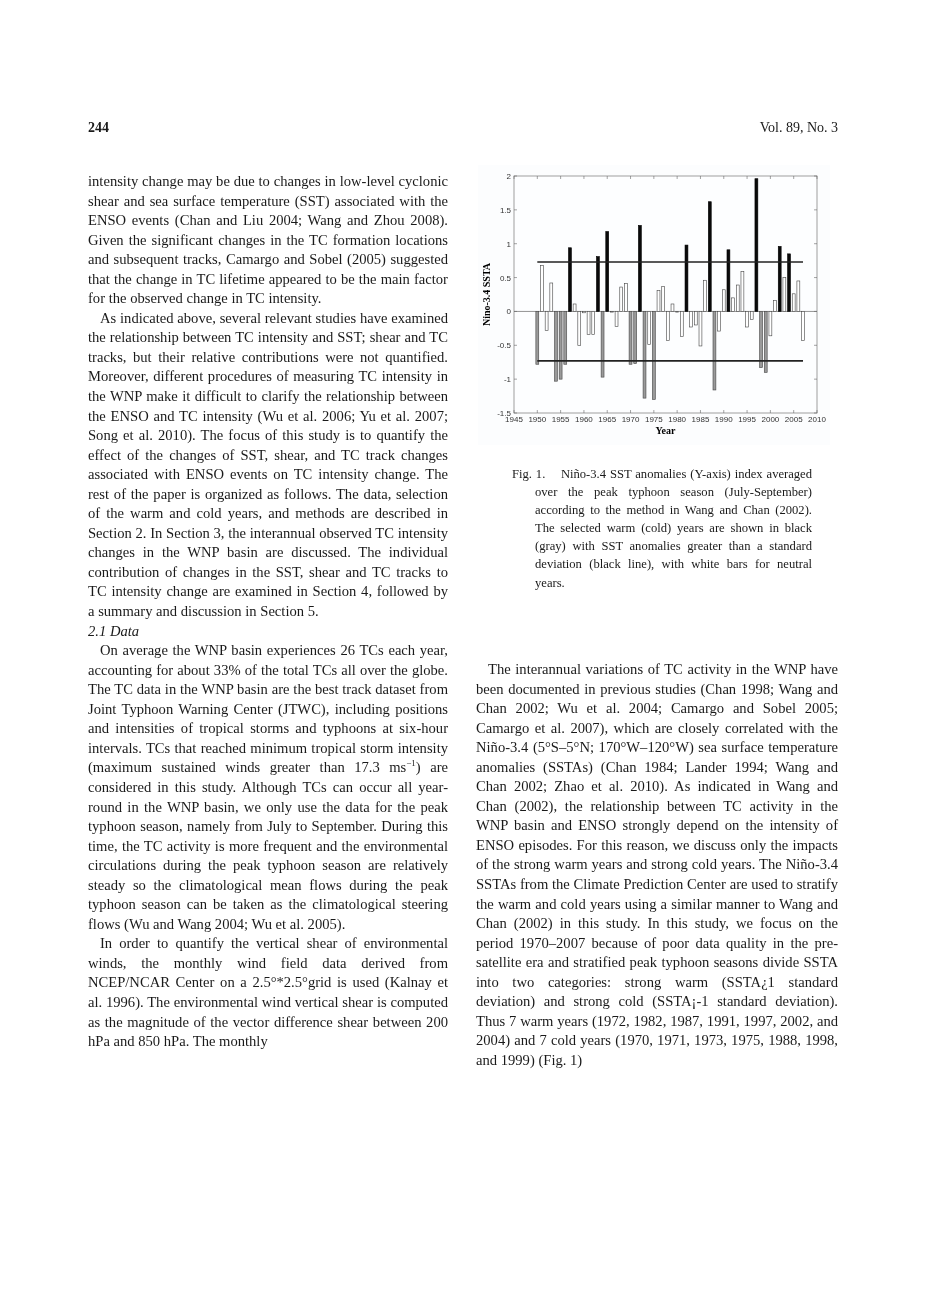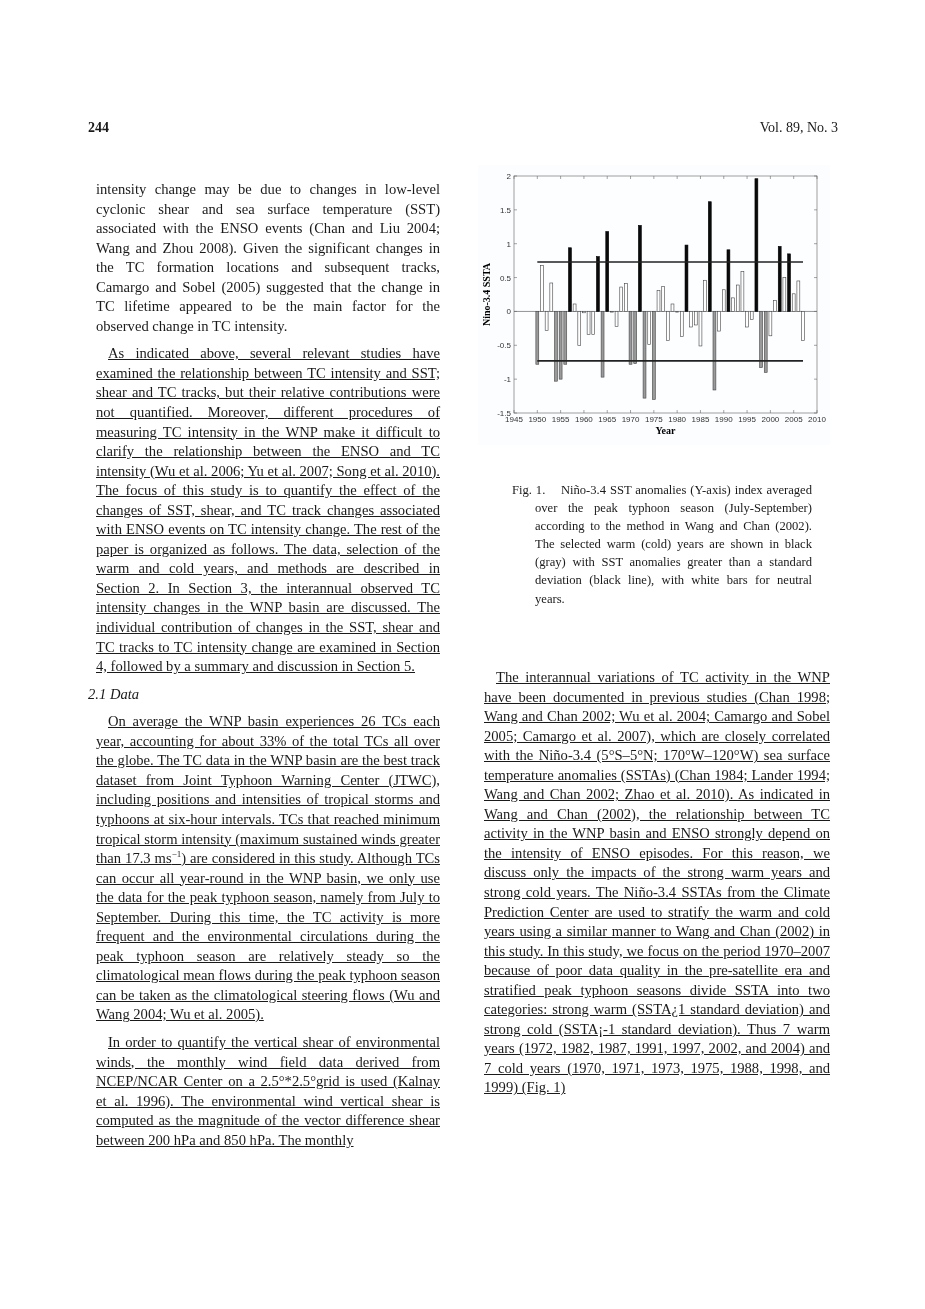--- a/index.html
+++ b/index.html
@@ -5,26 +5,26 @@
   html, body { margin: 0; padding: 0; background: #ffffff; }
   body { width: 925px; height: 1309px; position: relative; overflow: hidden;
          font-family: "Liberation Serif", "DejaVu Serif", serif; color: #1a1a1a; }
   .header { position: absolute; top: 120px; left: 88px; width: 750px; height: 20px; font-size: 14px; }
   .header .pg { position: absolute; left: 0; top: 0; font-weight: bold; }
   .header .journal { position: absolute; left: 0; width: 100%; text-align: center; top: 0; }
   .header .vol { position: absolute; right: 0; top: 0; }
   .col { position: absolute; font-size: 14.6px; line-height: 19.55px; text-align: justify; }
   .col.left { left: 88px; top: 172px; width: 360px; }
   .col.right { left: 476px; width: 362px; }
-  .col p { margin: 8px; }
-  .indent { text-indent: 12px; text-decoration: underline; }
+  .col p { margin: 0; }
+  .indent { text-indent: 12px; }
   .sec-h { font-weight: bold; margin: 9px 0 6px 0 !important; font-size: 15px; }
   .subsec { font-style: italic; margin: 0 !important; }
   .caption { position: absolute; left: 512px; top: 465px; width: 300px; font-size: 12.6px; line-height: 18.1px; text-align: justify; }
-  .caption-body { padding-left: 23px; text-indent: -23px; margin-top: 16px; }
+  .caption-body { padding-left: 23px; text-indent: -23px; }
   #chart { position: absolute; left: 478px; top: 165px; width: 352px; height: 280px; }
   sup { font-size: 9px; line-height: 0; }
 </style>
 </head>
 <body>
 
 <div class="header">
   <span class="pg">244</span>
   <span class="vol">Vol. 89, No. 3</span>
 </div>

